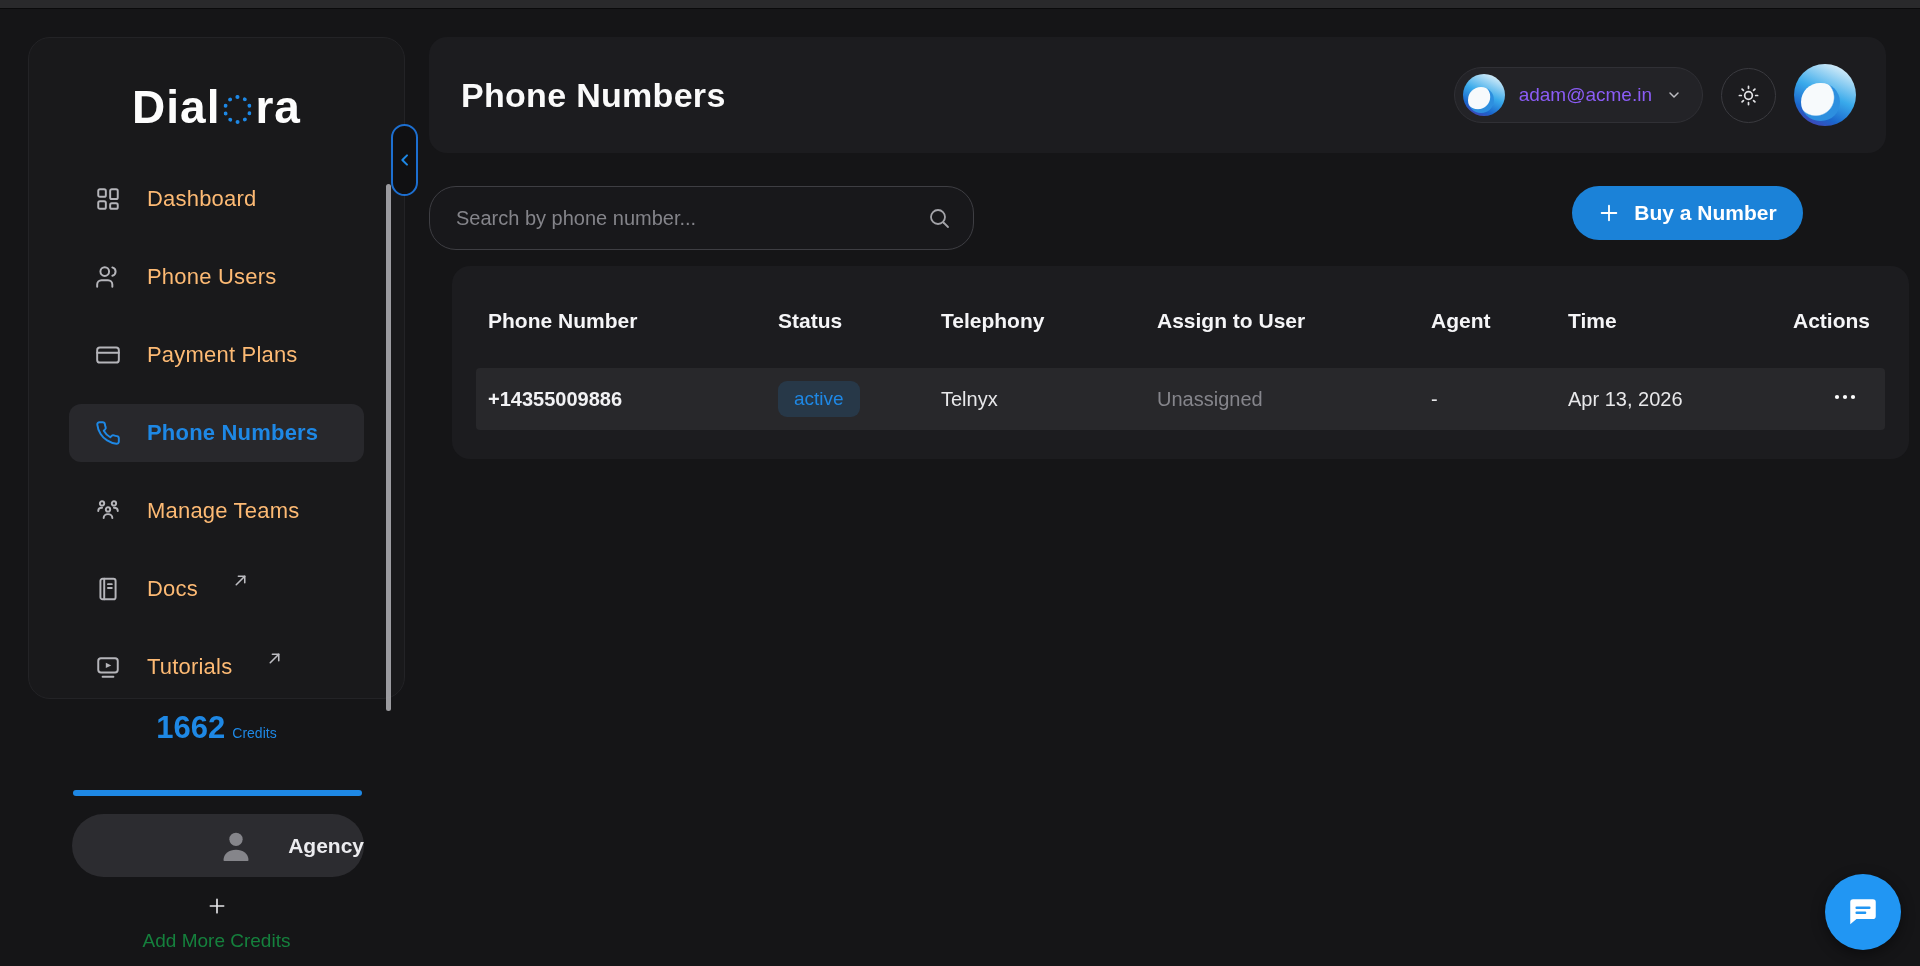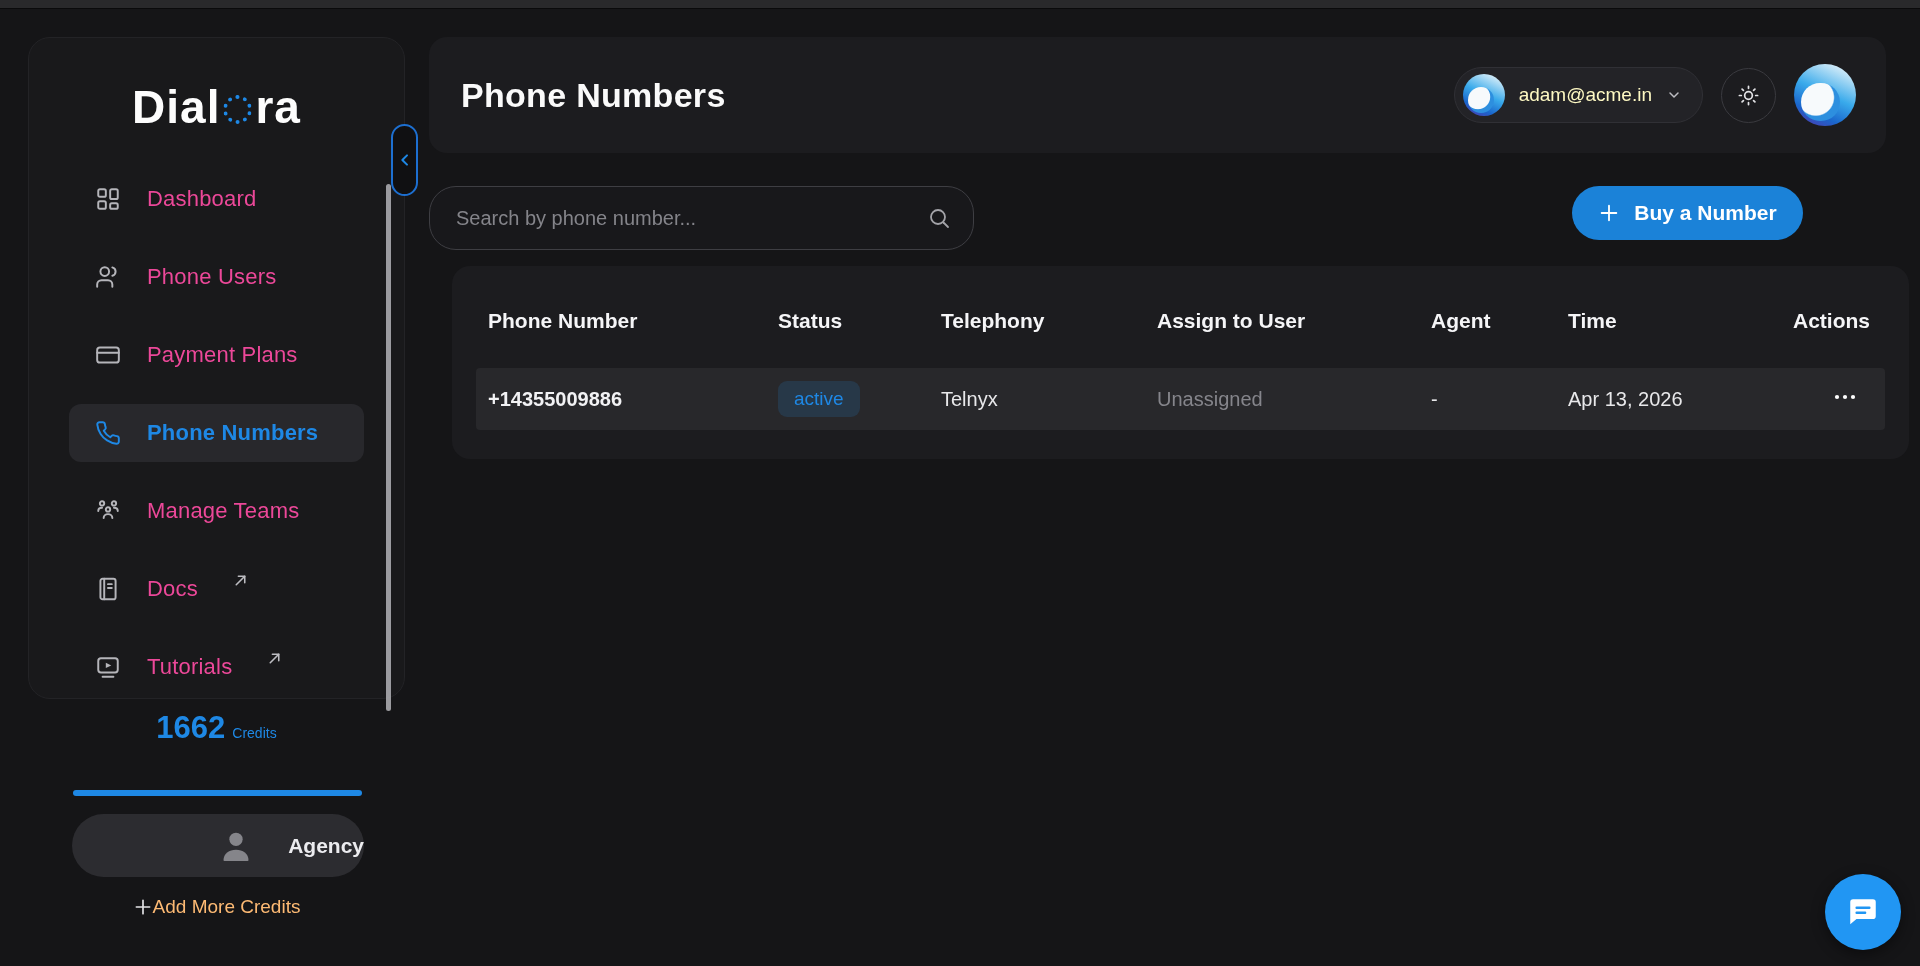--- a/index.html
+++ b/index.html
@@ -6,56 +6,56 @@
   html,body { width:1920px; height:966px; background:#151517; font-family:"Liberation Sans", sans-serif; overflow:hidden; }
   .app { position:relative; width:1920px; height:966px; background:#151517; }
 
   .top-strip { position:absolute; top:0; left:0; width:100%; height:9px; background:#29292b; border-bottom:1px solid #0a0a0b; }
 
   
   .sidebar { position:absolute; left:28px; top:37px; width:377px; height:662px; background:#19191b; border-radius:22px; border:1px solid #232326; }
   .logo { margin-top:42px; text-align:center; font-size:46px; font-weight:600; color:#fdfdfd; letter-spacing:1px; }
   .logo-o { display:inline-block; width:29px; height:29px; border:4.5px dotted #1e88e5; border-radius:50%; margin:0 3px; transform:translateY(1px); }
   .nav { margin-top:36px; display:flex; flex-direction:column; gap:20px; padding:0 40px; }
-  .nav-item { display:flex; align-items:center; gap:26px; height:58px; padding:0 26px; border-radius:12px; color:#ec4899; cursor:pointer; position:relative; }
+  .nav-item { display:flex; align-items:center; gap:26px; height:58px; padding:0 26px; border-radius:12px; color:#fdba74; cursor:pointer; position:relative; }
   .nav-item .nav-icon { width:26px; height:26px; color:#b5b5ba; display:flex; align-items:center; }
   .nav-item .nav-icon svg { width:26px; height:26px; }
   .nav-label { font-size:22px; letter-spacing:.2px; }
   .nav-item.active { background:#28282c; color:#1e88e5; }
   .nav-item.active .nav-icon { color:#1e88e5; }
   .nav-item.active .nav-label { font-weight:700; }
   .ext-arrow { width:17px; height:17px; color:#bdbdc2; margin-left:8px; transform:translateY(-9px); }
   .ext-arrow svg { width:17px; height:17px; }
 
   .credits-box { position:absolute; left:0; top:672px; width:100%; text-align:center; color:#1e88e5; }
   .credits-amount { font-size:31px; font-weight:600; }
   .credits-label { font-size:14px; margin-left:7px; }
   .credits-bar { position:absolute; left:44px; top:752px; width:289px; height:6px; background:#1e88e5; border-radius:3px; }
   .agency-btn { position:absolute; left:43px; top:776px; width:292px; height:63px; background:#2c2c30; border-radius:32px; display:flex; align-items:center; justify-content:flex-end; gap:32px; cursor:pointer; }
   .agency-icon { width:40px; height:40px; color:#85858a; }
   .agency-icon svg { width:40px; height:40px; }
   .agency-label { font-size:21px; font-weight:700; color:#ececef; }
-  .add-credits { position:absolute; left:0; top:858px; width:100%; display:flex; align-items:center; justify-content:center; color:#fdba74; font-size:19px; cursor:pointer; }
+  .add-credits { position:absolute; left:0; top:858px; width:100%; display:flex; align-items:center; justify-content:center; gap:14px; color:#15803d; font-size:19px; cursor:pointer;flex-direction:column; }
   .add-credits .plus-icon { width:20px; height:20px; color:#e4e4e7; }
   .add-credits .plus-icon svg { width:20px; height:20px; }
 
   .side-scrollbar { position:absolute; left:386px; top:184px; width:5px; height:527px; background:#b3b3b7; border-radius:3px; opacity:.85; }
   .collapse-toggle { position:absolute; left:391px; top:124px; width:27px; height:72px; background:#101012; border:2px solid #1d6fd0; border-radius:14px; display:flex; align-items:center; justify-content:center; color:#1e88e5; cursor:pointer; z-index:6; }
   .collapse-toggle svg { width:16px; height:16px; }
 
   
   .header-card { position:absolute; left:429px; top:37px; width:1457px; height:116px; background:#1c1c1f; border-radius:18px; display:flex; align-items:center; padding:0 30px 0 32px; }
   .page-title { font-size:34px; font-weight:600; color:#fafafa; letter-spacing:.3px; }
   .header-right { margin-left:auto; display:flex; align-items:center; gap:18px; }
   .user-pill { display:flex; align-items:center; gap:14px; height:56px; padding:0 20px 0 8px; background:#232327; border:1px solid #303035; border-radius:28px; cursor:pointer; }
   .avatar { border-radius:50%; position:relative; overflow:hidden; background:linear-gradient(205deg,#f4f8fb 2%,#b8e0f6 18%,#39aaeb 48%,#1a66cc 75%,#5c2fa8 100%); }
   .avatar::after { content:""; position:absolute; left:12%; top:30%; width:62%; height:62%; border-radius:50%; background:radial-gradient(circle at 38% 38%, #f7fafc 0 52%, #2d8fdf 56% 100%); }
   .avatar-sm { width:42px; height:42px; }
   .avatar-lg { width:62px; height:62px; }
-  .user-email { font-size:19px; color:#fef9c3; }
+  .user-email { font-size:19px; color:#8b5cf6; }
   .chevron-down { width:16px; height:16px; color:#bdbdc2; }
   .chevron-down svg { width:16px; height:16px; }
   .theme-btn { width:55px; height:55px; border-radius:50%; border:1px solid #3a3a3f; display:flex; align-items:center; justify-content:center; color:#e2e2e5; cursor:pointer; background:transparent; }
   .theme-btn svg { width:23px; height:23px; }
 
   
   .search-wrap { position:absolute; left:429px; top:186px; width:545px; height:64px; border:1px solid #3e3e43; border-radius:27px; background:#18181b; display:flex; align-items:center; padding:0 22px 0 26px; }
   .search-input { flex:1; background:transparent; border:none; outline:none; font-size:20px; color:#e6e6e8; font-family:"Liberation Sans", sans-serif; }
   .search-input::placeholder { color:#84848a; }
   .search-icon { width:24px; height:24px; color:#a3a3a8; }

